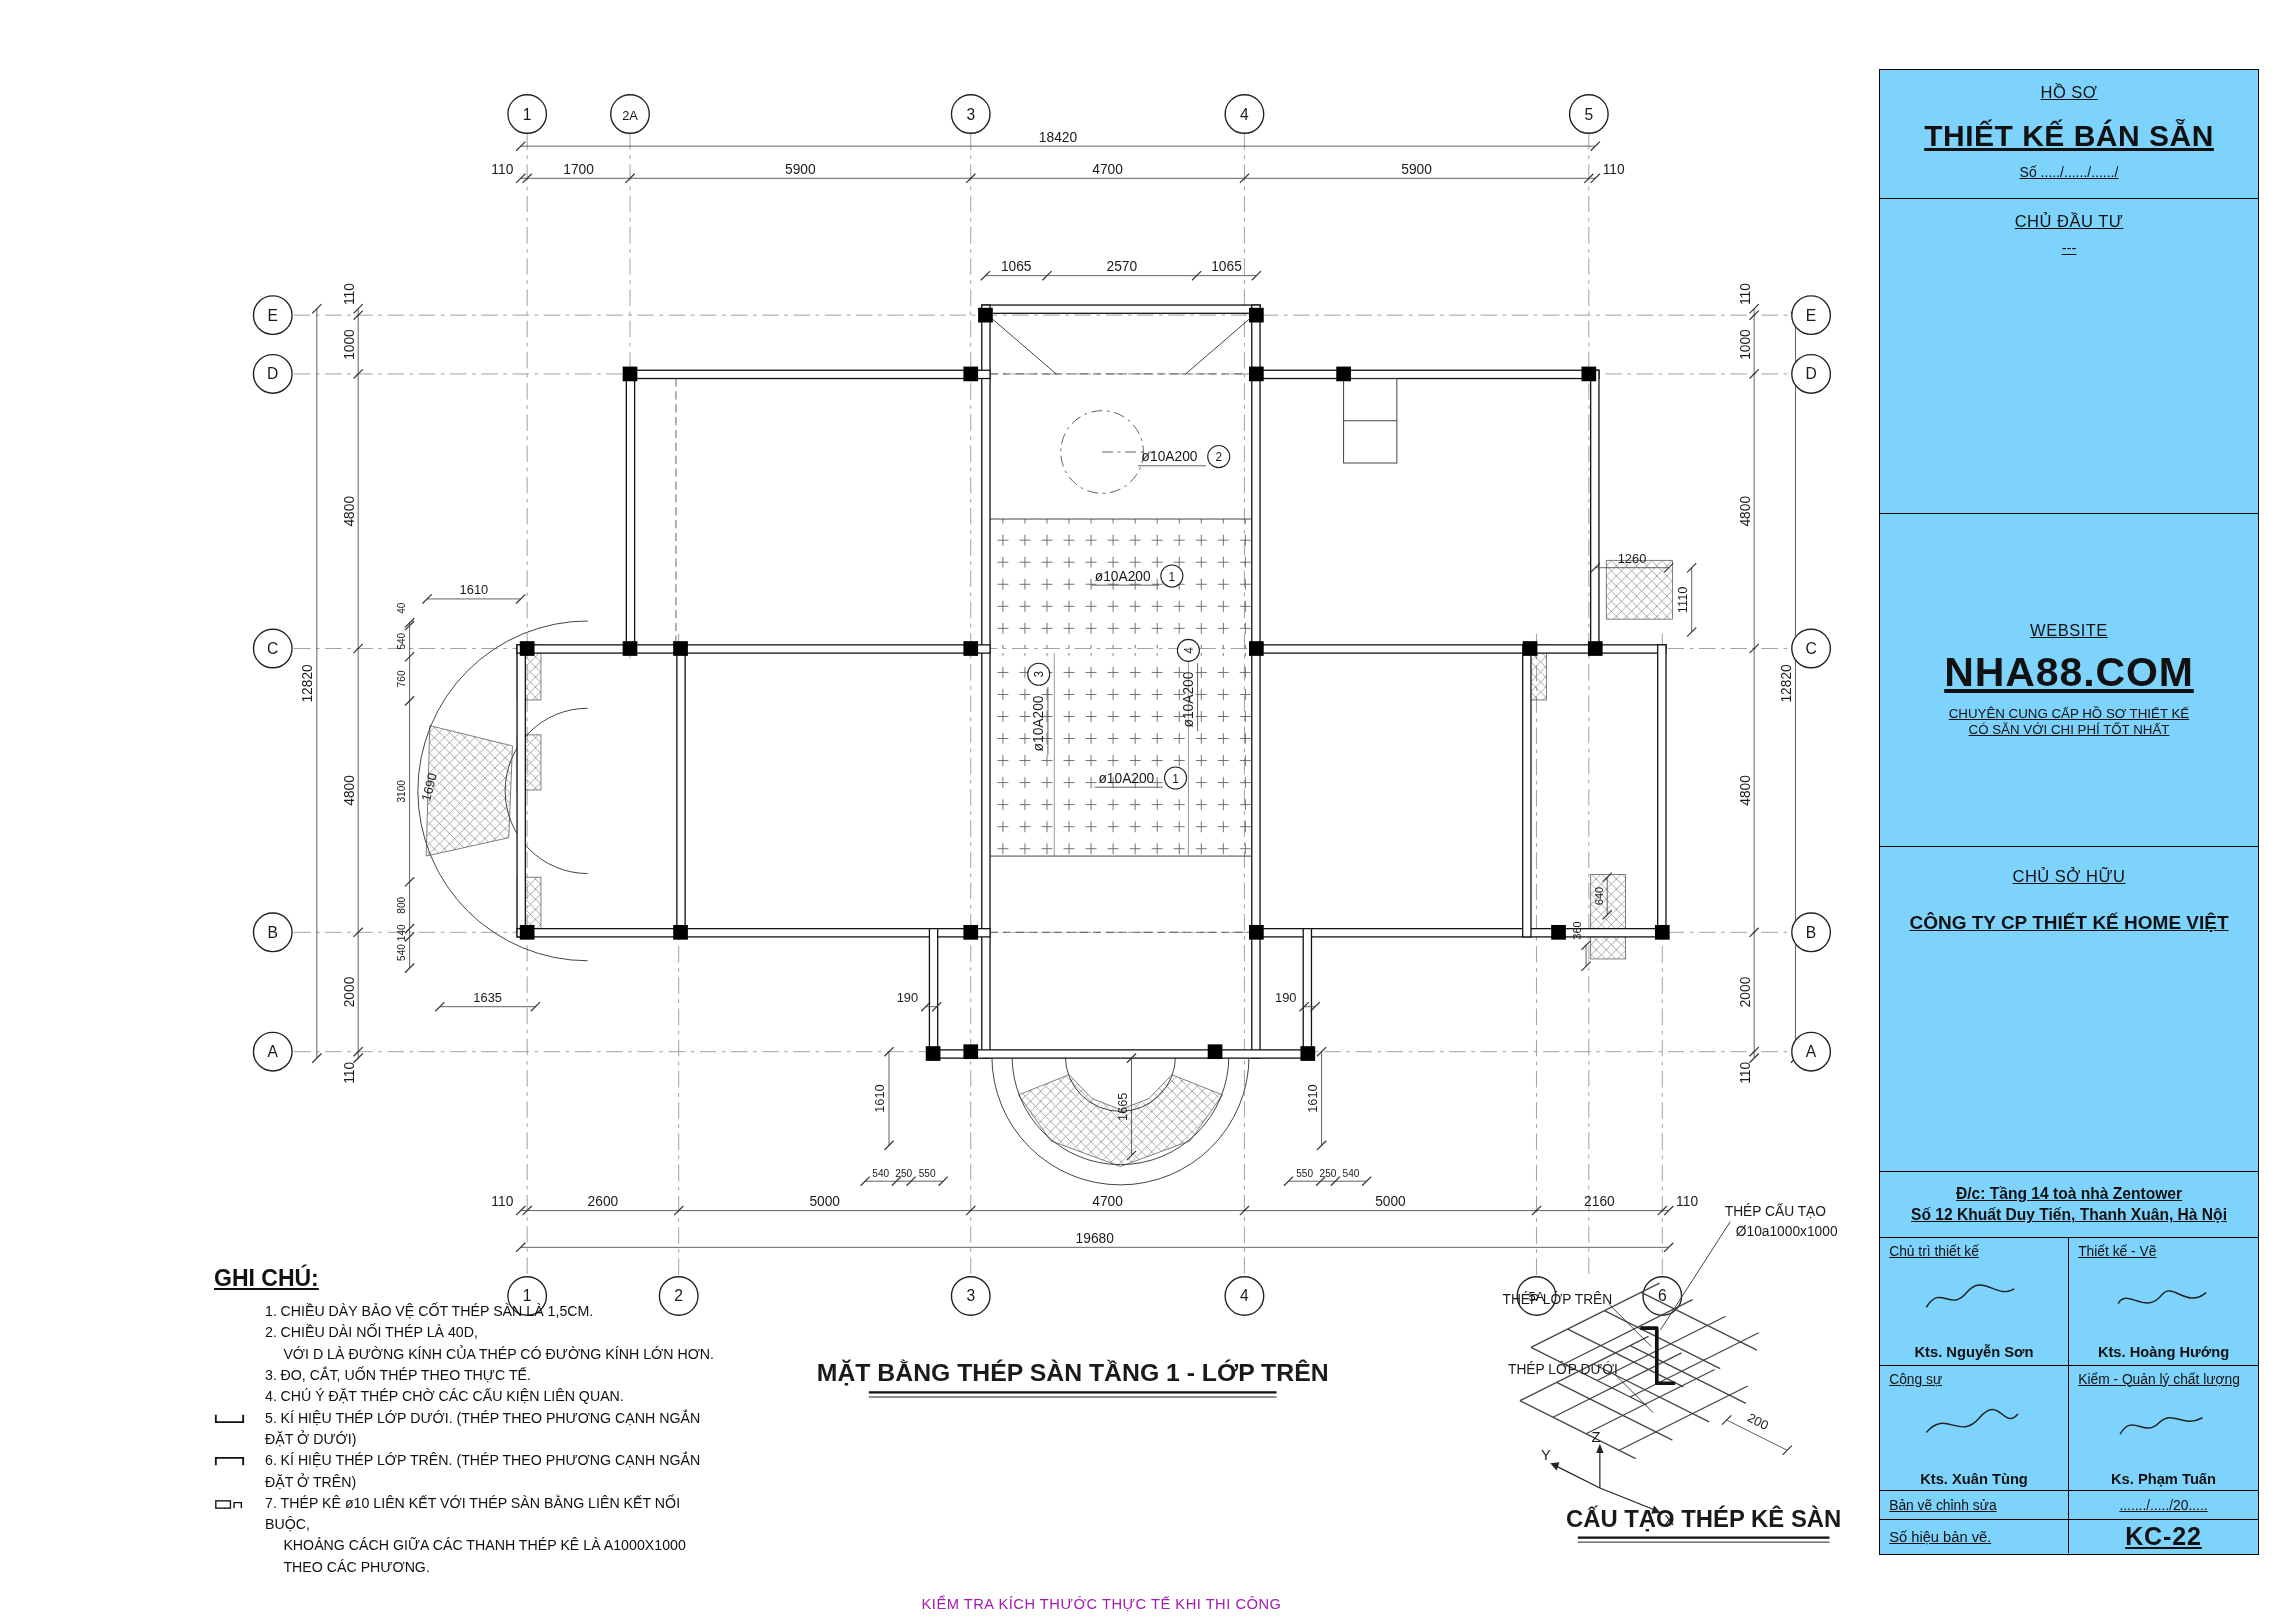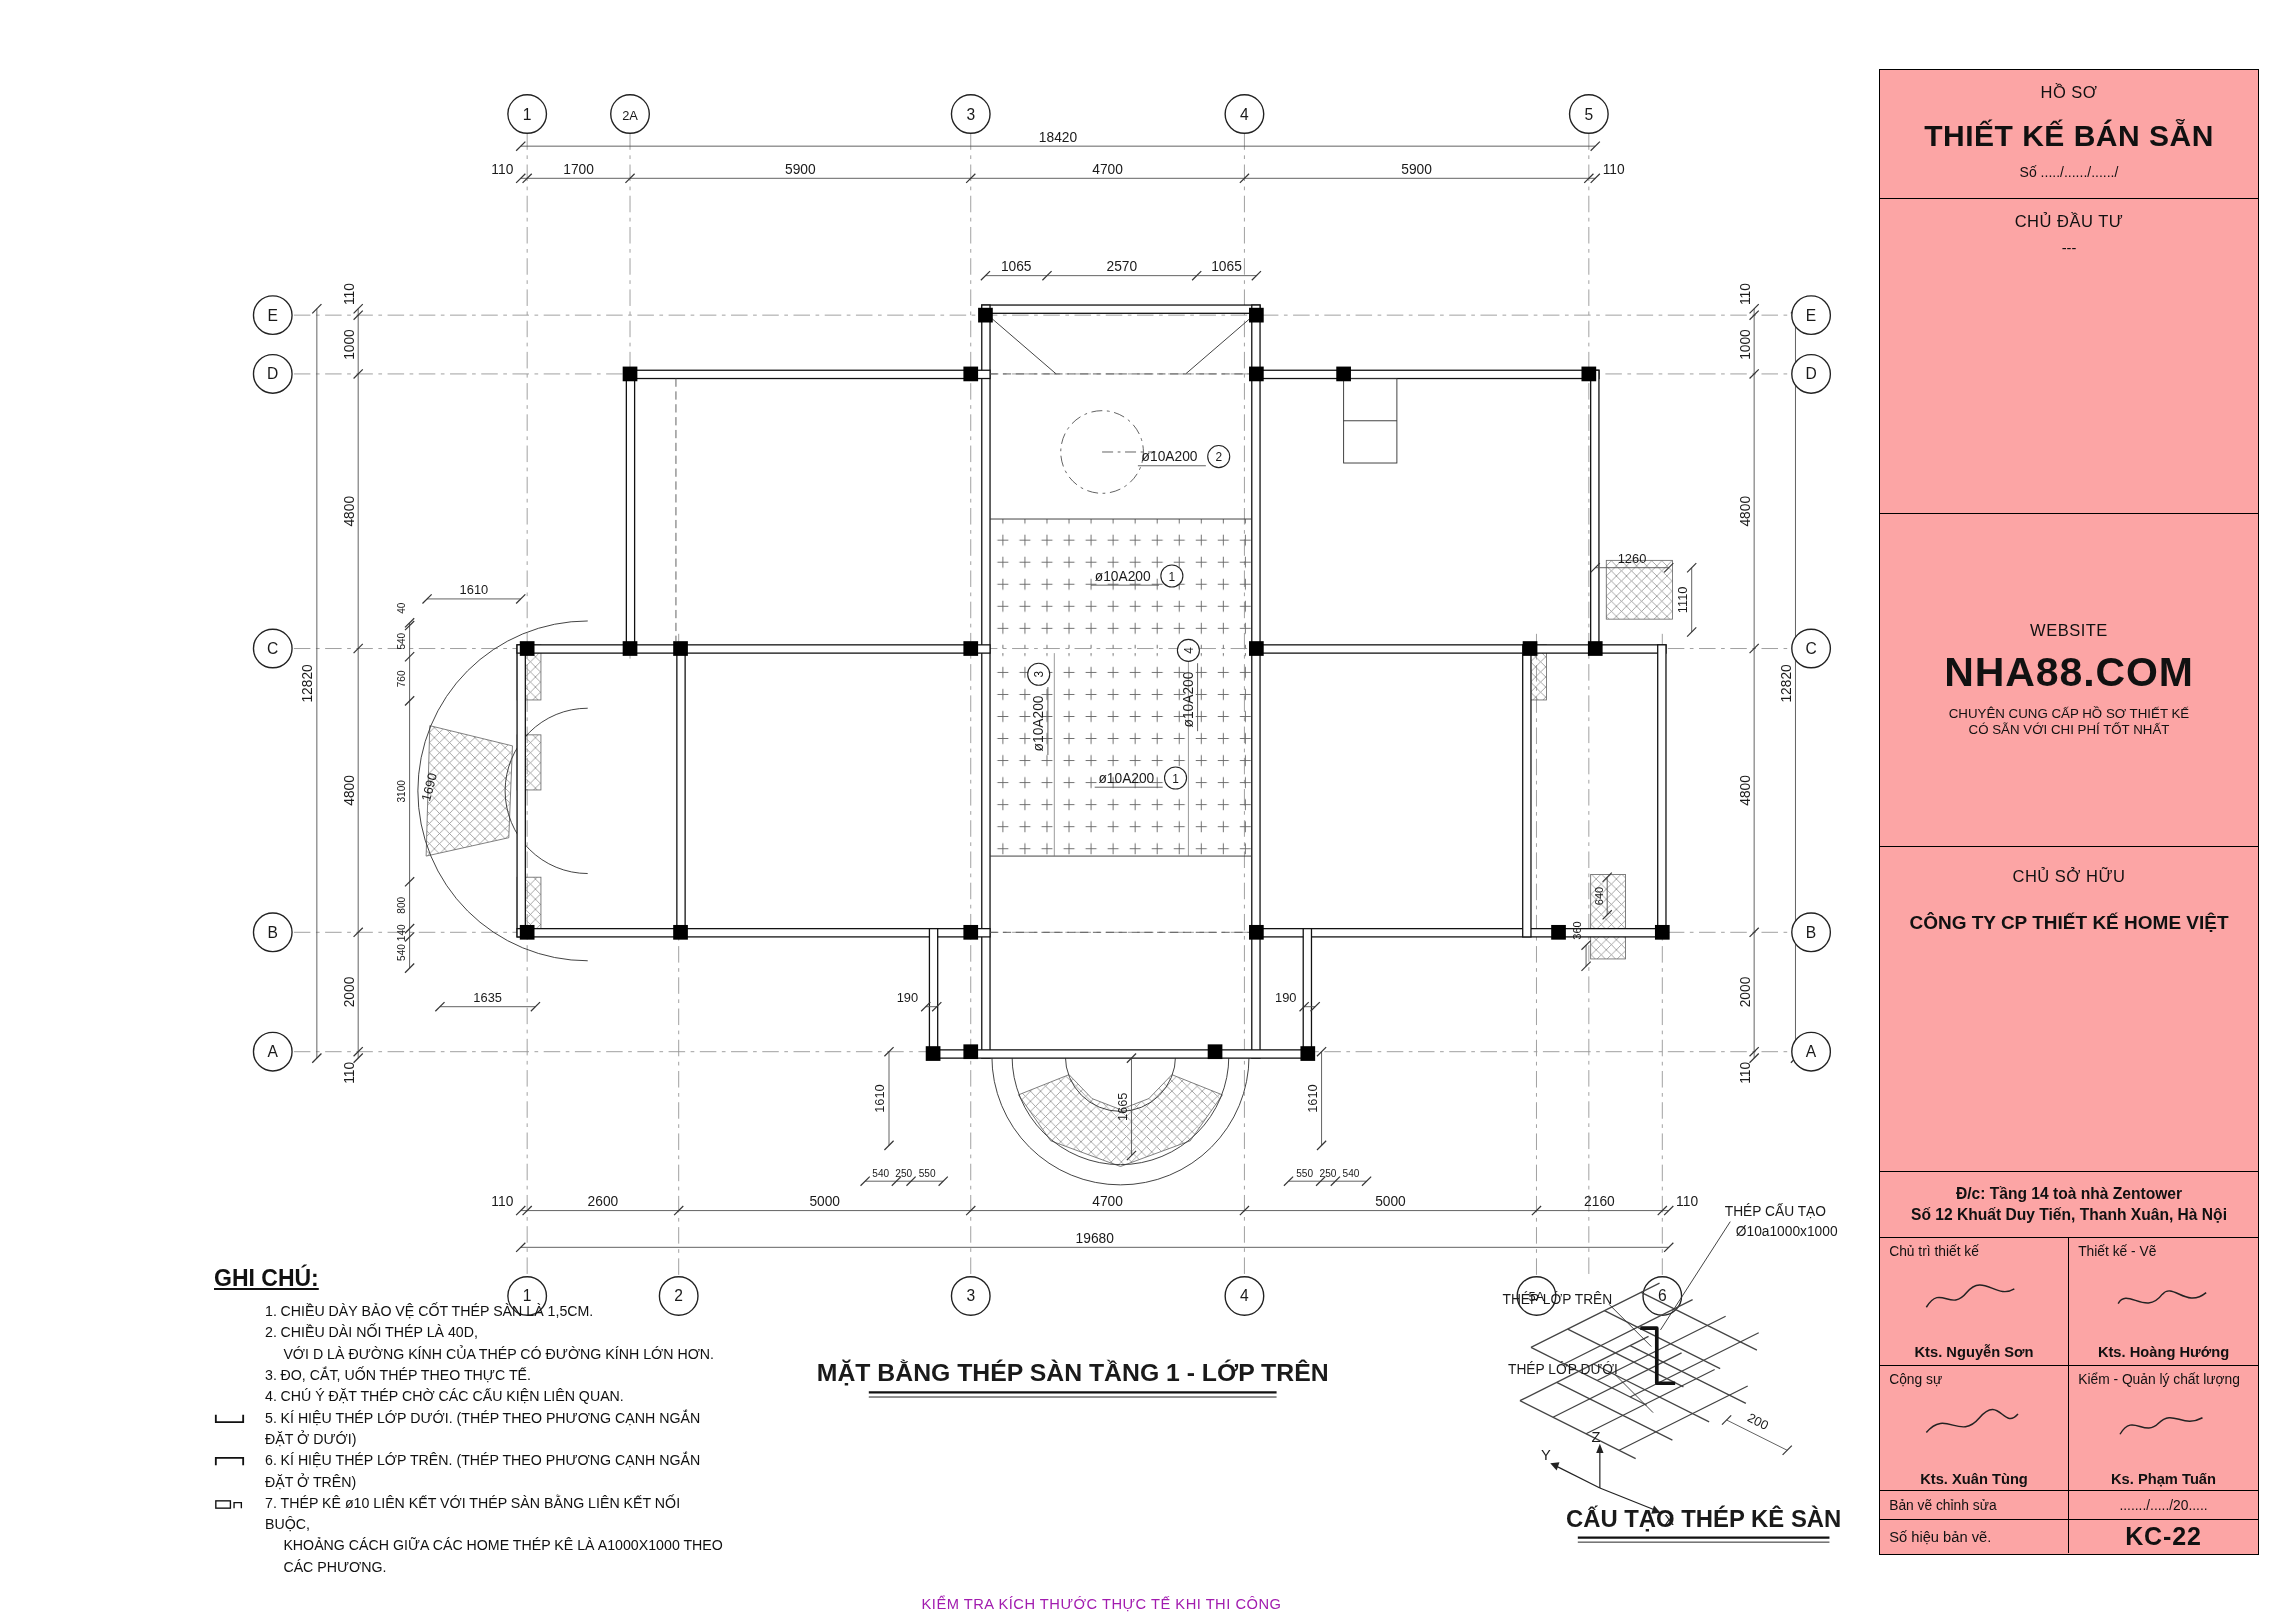--- a/index.html
+++ b/index.html
@@ -27,21 +27,21 @@
   
   #notes{position:absolute;left:214px;top:1265px;width:514px;}
   #notes h3{margin:0 0 9.2px 0;font-size:23px;font-weight:bold;text-decoration:underline;font-style:normal;}
   .note-item{display:flex;align-items:flex-start;font-size:14.2px;line-height:1.5;}
   .note-icon{width:51px;flex:0 0 51px;padding-top:2.8px;}
   .note-num{font-weight:normal;margin-right:3.7px;}
   .note-line2{padding-left:18.4px;}
 
   
   #titleblock{position:absolute;left:1879px;top:69px;width:378px;height:1484px;
-              border:1.8px solid #000;box-sizing:content-box;background:#fca5a5;}
+              border:1.8px solid #000;box-sizing:content-box;background:#7dd3fc;text-decoration:underline;}
   .tb-sec{box-sizing:border-box;border-bottom:1.5px solid #000;text-align:center;position:relative;}
   .tb-s1{height:129px;padding-top:13px;}
   .tb-s2{height:315px;padding-top:13px;}
   .tb-web{height:333px;display:flex;flex-direction:column;justify-content:center;gap:9.2px;}
   .tb-owner{height:325px;padding-top:20px;}
   .tb-addr{height:66px;display:flex;flex-direction:column;justify-content:center;gap:3.7px;}
   .tb-small{font-size:16.5px;letter-spacing:0.5px;}
   .tb-big{font-size:30px;font-weight:bold;margin-top:17px;letter-spacing:0.5px;}
   .tb-so{font-size:14px;margin-top:11px;}
   .tb-dash{font-size:14.7px;margin-top:9.2px;}
@@ -624,21 +624,21 @@
             <div class="note-line"><span class="note-num">6.</span><span>KÍ HIỆU THÉP LỚP TRÊN. (THÉP THEO PHƯƠNG CẠNH NGẮN ĐẶT Ở TRÊN)</span></div>
           </div>
         </div>
         <div class="note-item">
           <span class="note-icon"><svg width="31" height="13" viewBox="0 0 34 14">
               <rect x="2" y="3" width="16" height="8" fill="none" stroke="#111" stroke-width="1.5"></rect>
               <path d="M22 11 V5 h8 v6" fill="none" stroke="#111" stroke-width="1.5"></path>
             </svg></span>
           <div class="note-body">
             <div class="note-line"><span class="note-num">7.</span><span>THÉP KÊ ø10 LIÊN KẾT VỚI THÉP SÀN BẰNG LIÊN KẾT NỐI BUỘC,</span></div>
-            <div class="note-line2">KHOẢNG CÁCH GIỮA CÁC HOME THÉP KÊ LÀ A1000X1000 THEO CÁC PHƯƠNG.</div>
+            <div class="note-line2">KHOẢNG CÁCH GIỮA CÁC THANH THÉP KÊ LÀ A1000X1000 THEO CÁC PHƯƠNG.</div>
           </div>
         </div>
       </div>
 </div>
 
 <div id="titleblock">
   <div class="tb-sec tb-s1">
     <div class="tb-small">HỒ SƠ</div>
     <div class="tb-big">THIẾT KẾ BÁN SẴN</div>
     <div class="tb-so">Số ...../....../....../</div>

